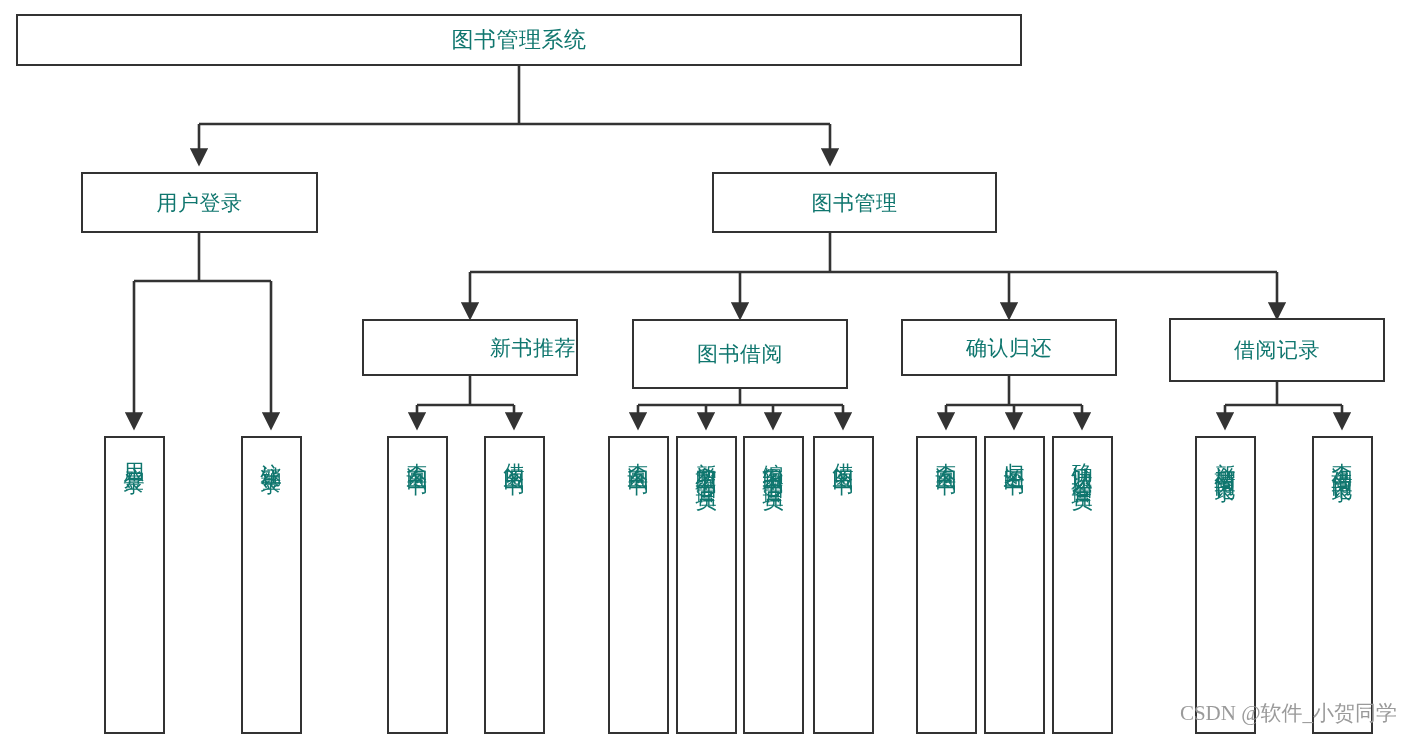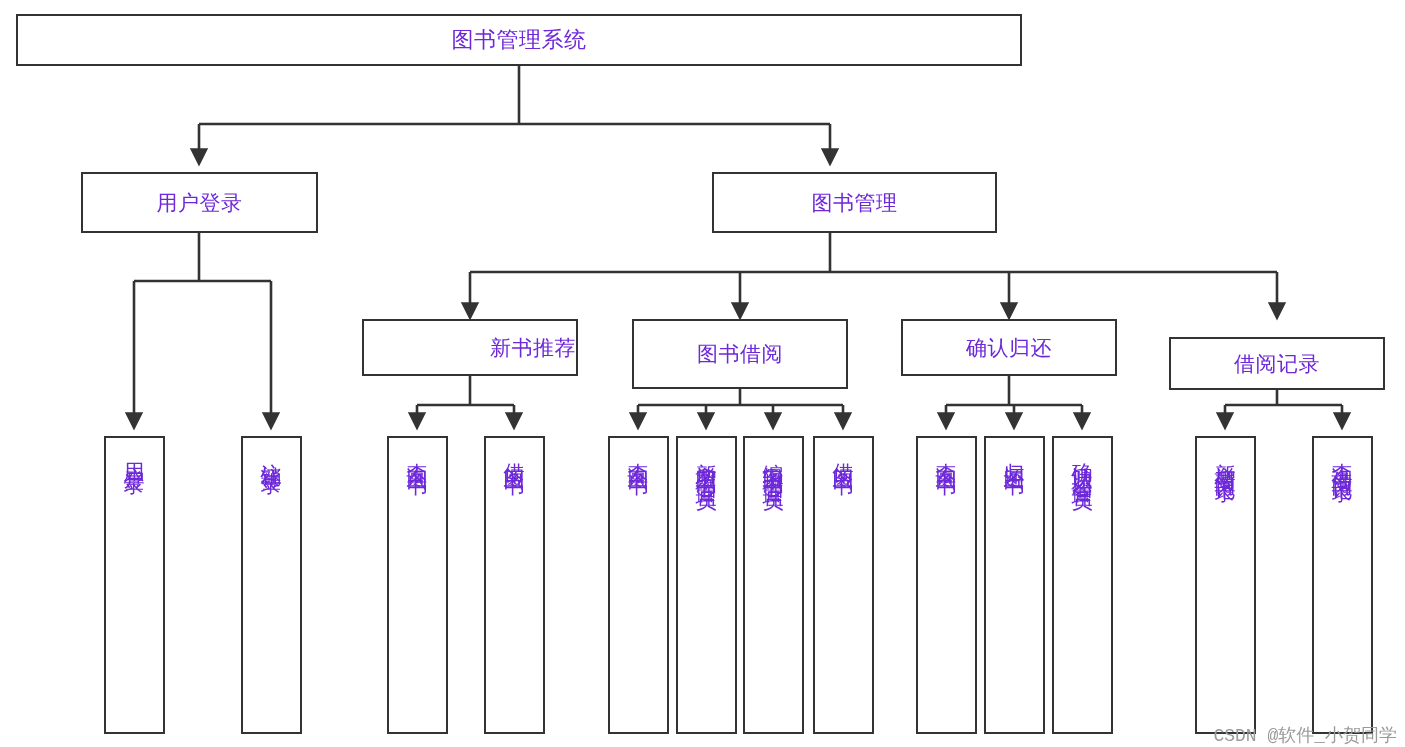--- a/index.html
+++ b/index.html
@@ -28,21 +28,21 @@
     position: absolute;
     box-sizing: border-box;
     background: #ffffff;
     border: 2px solid #333333;
     display: flex;
     align-items: center;
     justify-content: center;
     z-index: 3;
   }
   .node .label {
-    color: #6d28d9;
+    color: #0f766e;
     text-align: center;
     line-height: 1.02;
     letter-spacing: 0.5px;
     white-space: nowrap;
   }
   .node.horiz .label {
     font-size: 21px;
   }
   .node.horiz.root .label {
     font-size: 22px;
@@ -54,26 +54,26 @@
   .node.vert .label {
     writing-mode: vertical-rl;
     text-orientation: upright;
     font-size: 21px;
     letter-spacing: 4px;
     line-height: 1;
   }
   .watermark {
     position: absolute;
     right: 8px;
-    bottom: 0;
-    font-size: 18px;
+    bottom: 20px;
+    font-size: 21px;
     color: #9a9a9a;
     z-index: 5;
     white-space: nowrap;
-    font-family: Liberation Mono, monospace;
+    font-family: Liberation Serif, serif;
   }
 </style>
 </head>
 <body>
 
 <div id="canvas">
 
   <svg id="wires" viewBox="0 0 1405 747" xmlns="http://www.w3.org/2000/svg">
     <defs>
       <marker id="arrow" viewBox="0 0 12 12" refX="9" refY="6" markerWidth="7" markerHeight="7" orient="auto-start-reverse">
@@ -137,21 +137,21 @@
 
   <div class="node horiz" style="left:362px; top:319px; width:216px; height:57px;justify-content:flex-end;">
     <span class="label">新书推荐</span>
   </div>
   <div class="node horiz" style="left:632px; top:319px; width:216px; height:70px;">
     <span class="label">图书借阅</span>
   </div>
   <div class="node horiz" style="left:901px; top:319px; width:216px; height:57px;">
     <span class="label">确认归还</span>
   </div>
-  <div class="node horiz" style="left:1169px; top:337px; width:216px; height:53px;">
+  <div class="node horiz" style="left:1169px; top:318px; width:216px; height:64px;">
     <span class="label">借阅记录</span>
   </div>
 
   <div class="node vert" style="left:104px; top:436px; width:61px; height:298px;">
     <span class="label">用户登录</span>
   </div>
   <div class="node vert" style="left:241px; top:436px; width:61px; height:298px;">
     <span class="label">注销登录</span>
   </div>
 

